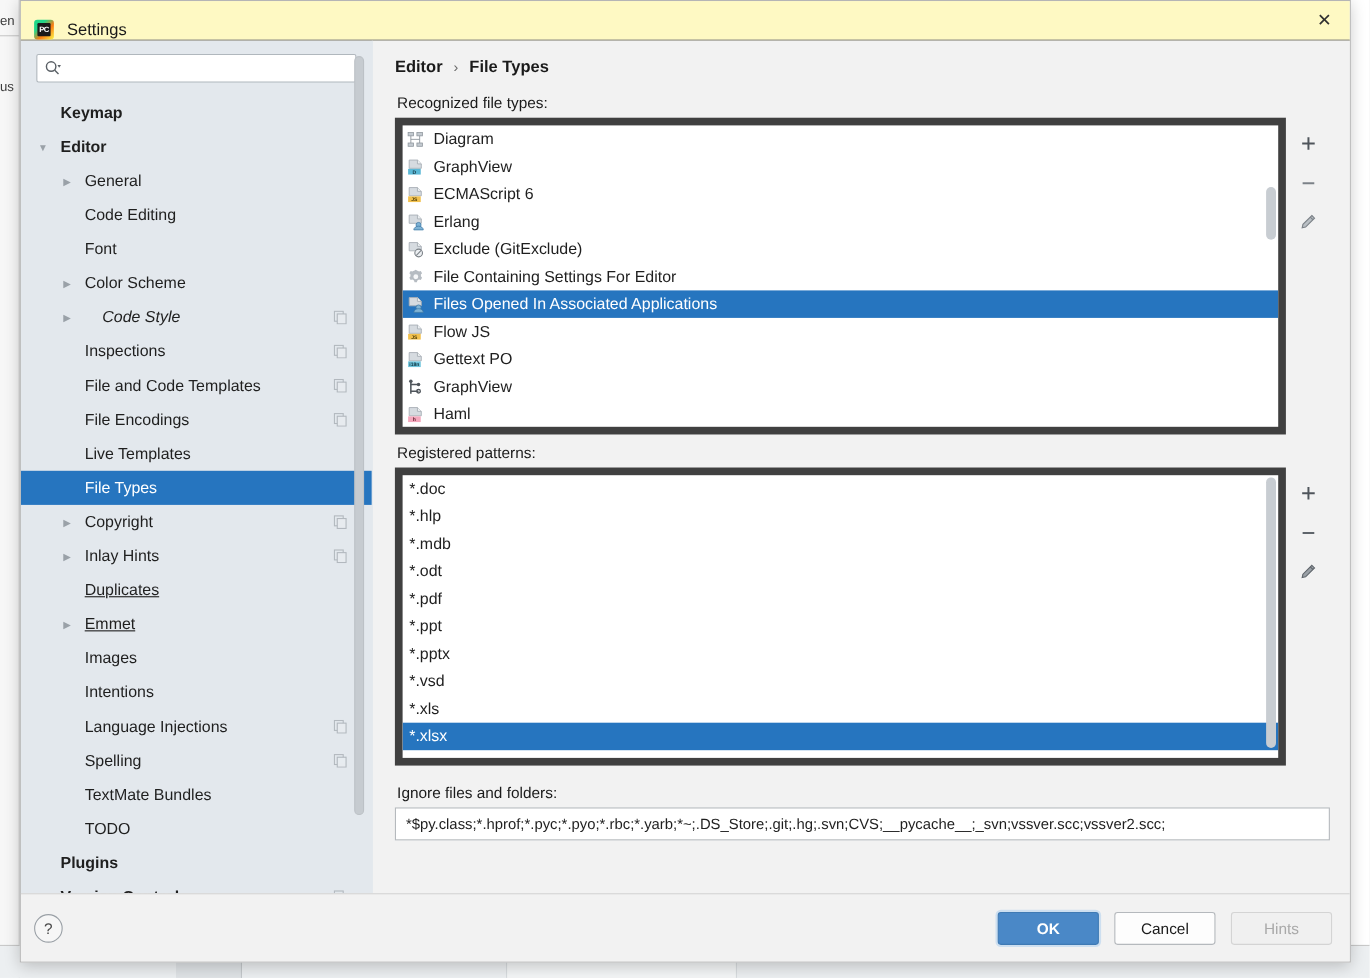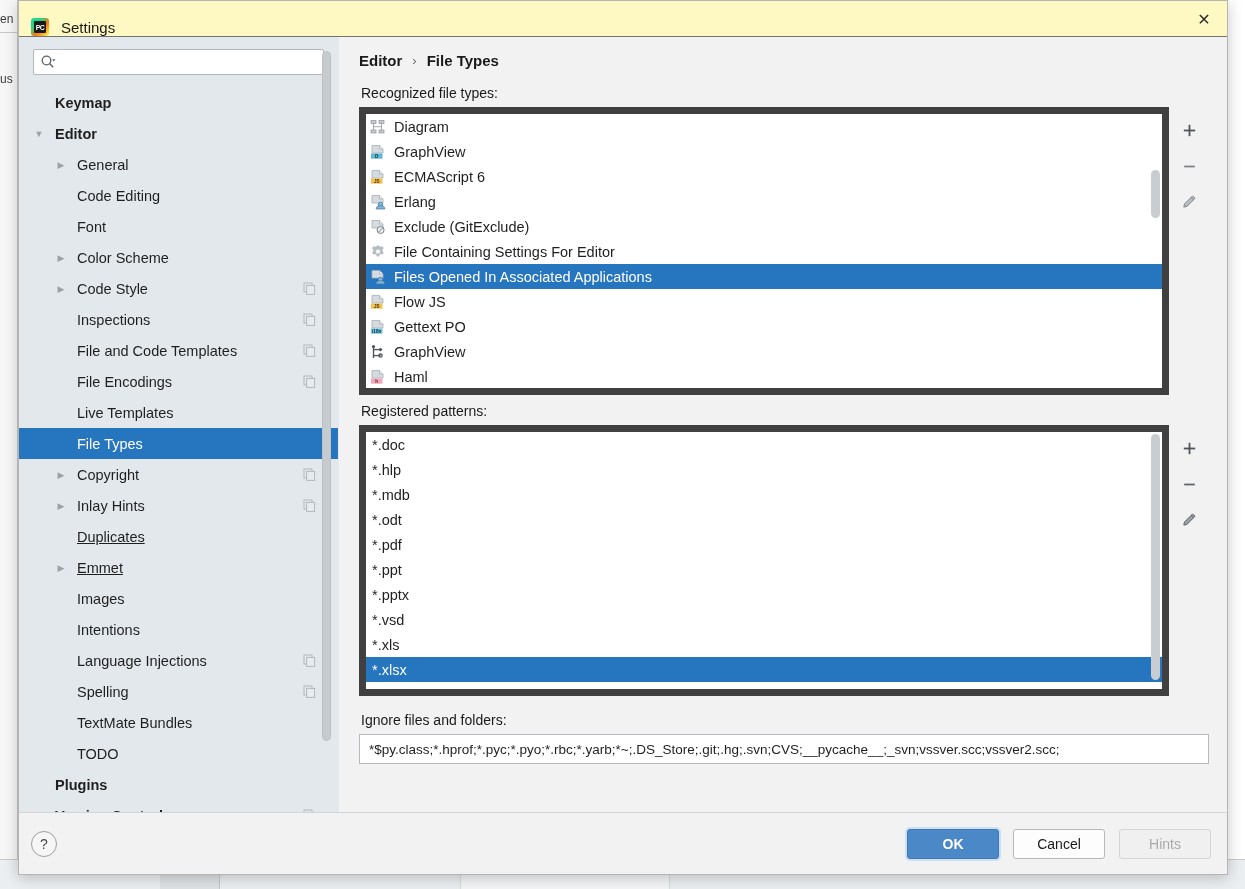--- a/index.html
+++ b/index.html
@@ -274,21 +274,21 @@
           <div class="tree-row" style="padding-left: 34px;">
             <span class="tree-arrow empty">▶</span>
             <span class="tree-label" style="margin-left: 8px;">Font</span>
           </div>
           <div class="tree-row" style="padding-left: 34px;">
             <span class="tree-arrow">▶</span>
             <span class="tree-label" style="margin-left: 8px;">Color Scheme</span>
           </div>
           <div class="tree-row" style="padding-left: 34px;">
             <span class="tree-arrow">▶</span>
-            <span class="tree-label" style="margin-left: 8px;">Code Style</span>
+            <span class="tree-label" style="margin-left: 24px; font-style: italic;">Code Style</span>
             <span class="tree-copy-icon">
               <svg width="13" height="13" viewBox="0 0 13 13">
                 <rect x="1" y="1" width="8" height="9" fill="none" stroke="#8b9299" stroke-width="1"></rect>
                 <rect x="3.6" y="3.4" width="8" height="9" fill="#eceff2" stroke="#8b9299" stroke-width="1"></rect>
               </svg>
             </span>
           </div>
           <div class="tree-row" style="padding-left: 34px;">
             <span class="tree-arrow empty">▶</span>
             <span class="tree-label" style="margin-left: 8px;">Inspections</span>

